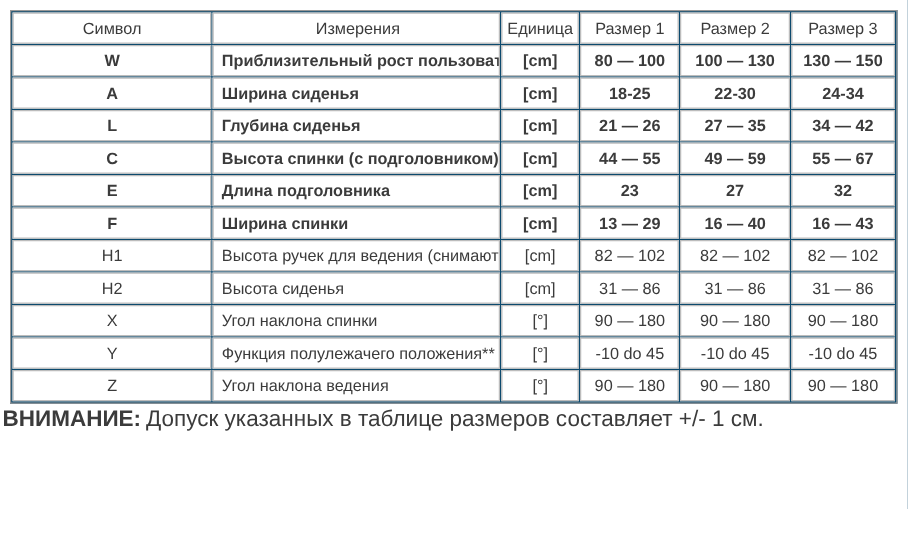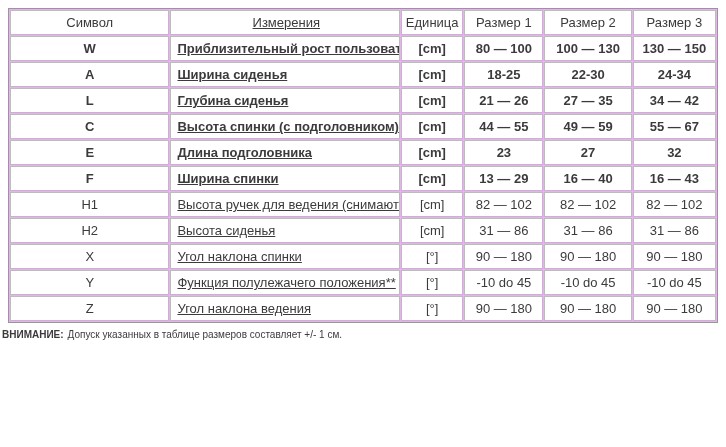--- a/index.html
+++ b/index.html
@@ -14,52 +14,51 @@
     font-family: "Liberation Sans", "DejaVu Sans", sans-serif;
     color: #3b3b3b;
   }
   table.spec-table {
     margin: 8px 0 0 8px;
     width: 710px;
     table-layout: fixed;
     border-collapse: separate;
     border-spacing: 1px;
     border: 1px solid #979797;
-    background: #f0abfc;
+    background: #0c4a6e;
   }
   .spec-table th, .spec-table td {
     border: 1px solid #bcbcbc;
     height: 23px;
     font-size: 13px;
     line-height: 23px;
     text-align: center;
     vertical-align: middle;
     padding: 0 2px;
     white-space: nowrap;
     overflow: hidden;
     background: #ffffff;
     font-weight: normal;
   }
   .spec-table .c-measure {
     text-align: left;
     padding: 0 4px 0 6px;
-    text-decoration: underline;
   }
   .spec-table tr.bold td {
     font-weight: bold;
   }
   col.c1 { width: 159px; }
   col.c2 { width: 229px; }
   col.c3 { width: 62px;  }
   col.c4 { width: 79px;  }
   col.c5 { width: 87px;  }
   col.c6 { width: 83px;  }
   .notes {
     margin: 5px 0 0 2px;
-    font-size: 10px;
+    font-size: 18px;
   }
   .notes p {
     margin: 0 0 9px 0;
     line-height: 14px;
   }
   .notes .attn-label {
     font-weight: bold;
     margin-right: 4px;
   }
 </style>

